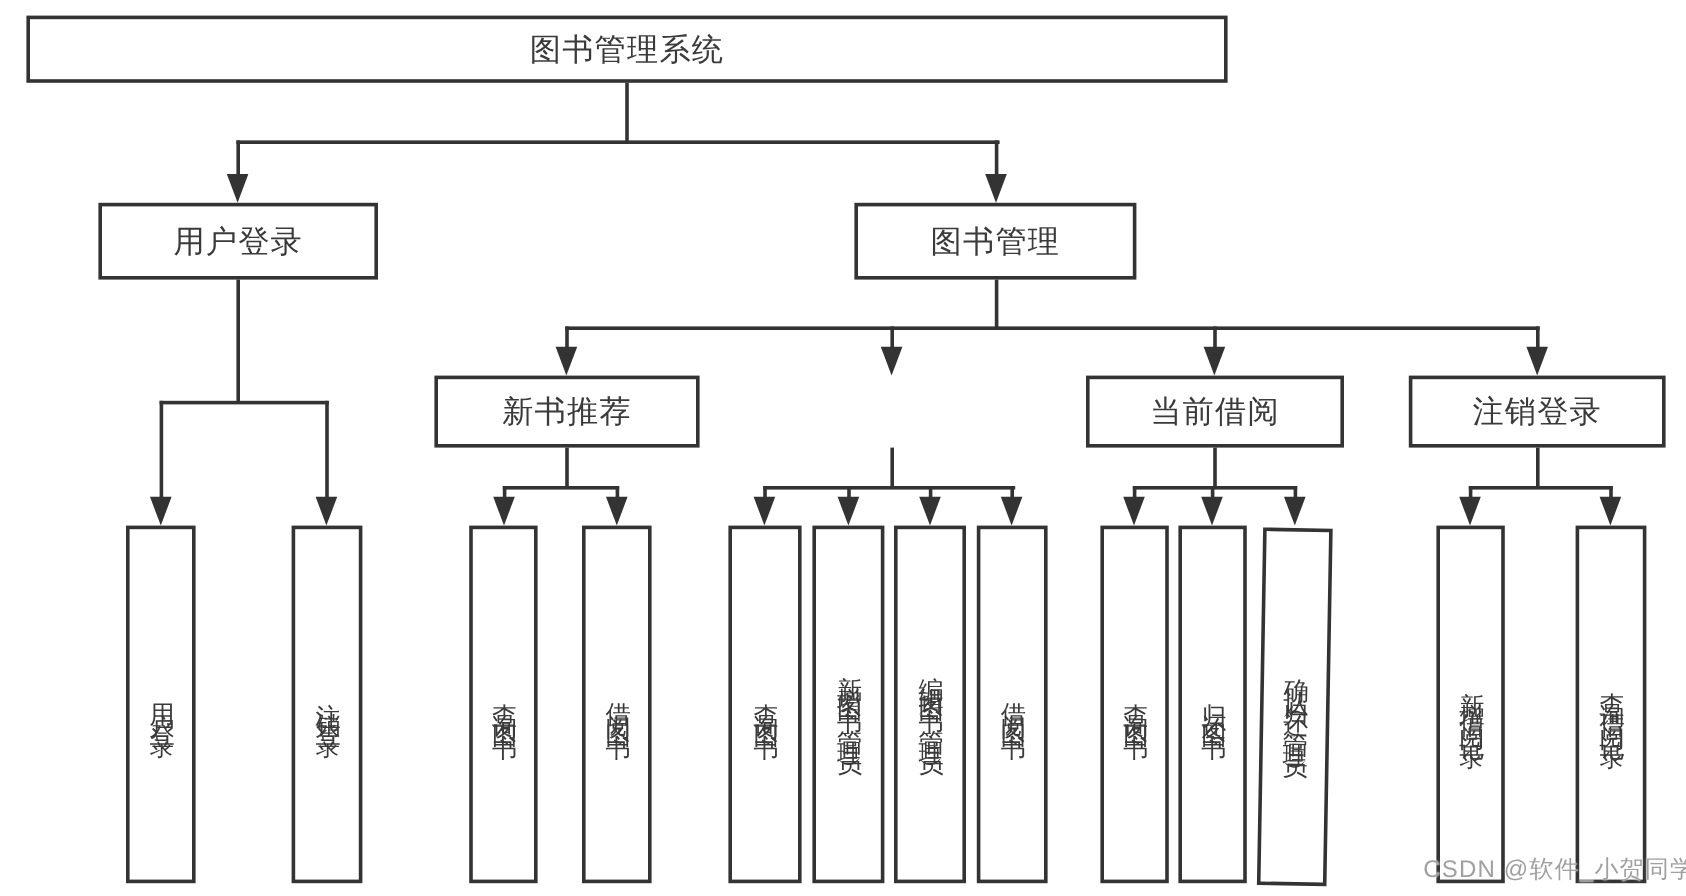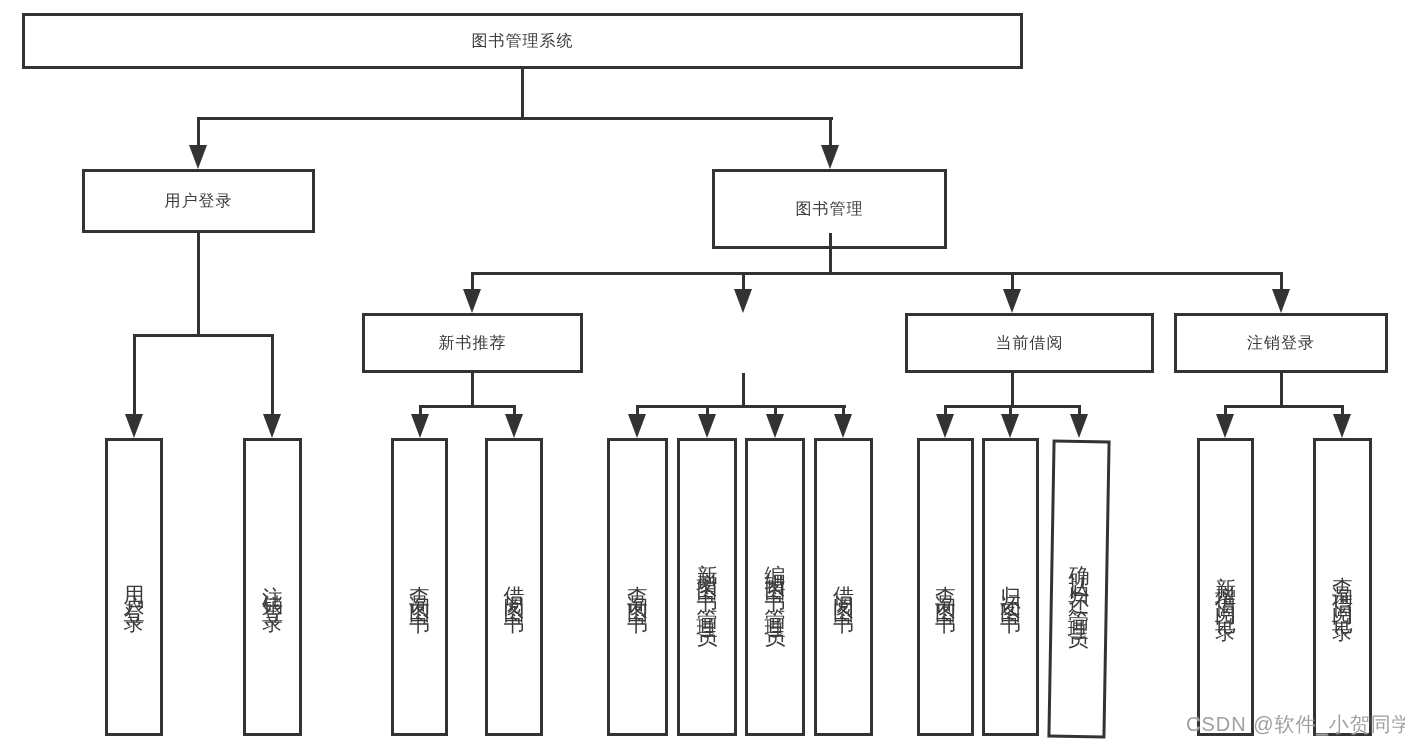--- a/index.html
+++ b/index.html
@@ -11,21 +11,21 @@
     overflow:hidden;
   }
   .box{
     position:absolute;
     box-sizing:border-box;
     border:3px solid #333333;
     background:#ffffff;
     display:flex;
     align-items:center;
     justify-content:center;
-    font-size:16px;
+    font-size:26px;
     color:#3a3a3a;
     letter-spacing:1px;
   }
   .vbox{
     writing-mode:vertical-rl;
     text-orientation:mixed;
     font-size:21px;
     letter-spacing:9px;
     letter-spacing:9px;
   }
@@ -52,24 +52,24 @@
   }
 </style>
 </head>
 <body>
 
 <div class="stage">
 
   <div class="box" style="left:22px;top:13px;width:1001px;height:56px;">图书管理系统</div>
 
   <div class="box" style="left:82px;top:169px;width:233px;height:64px;">用户登录</div>
-  <div class="box" style="left:712px;top:169px;width:235px;height:80px;">图书管理</div>
+  <div class="box" style="left:712px;top:169px;width:235px;height:64px;">图书管理</div>
 
   <div class="box" style="left:362px;top:313px;width:221px;height:60px;">新书推荐</div>
-  <div class="box" style="left:905px;top:313px;width:249px;height:60px;">当前借阅</div>
+  <div class="box" style="left:905px;top:313px;width:215px;height:60px;">当前借阅</div>
   <div class="box" style="left:1174px;top:313px;width:214px;height:60px;">注销登录</div>
 
   <div class="box vbox" style="left:105px;top:438px;width:58px;height:298px;">用户登录</div>
   <div class="box vbox" style="left:243px;top:438px;width:59px;height:298px;">注销登录</div>
 
   <div class="box vbox" style="left:391px;top:438px;width:57px;height:298px;">查询图书</div>
   <div class="box vbox" style="left:485px;top:438px;width:58px;height:298px;">借阅图书</div>
 
   <div class="box vbox" style="left:607px;top:438px;width:61px;height:298px;">查询图书</div>
   <div class="box vbox" style="left:677px;top:438px;width:60px;height:298px;">新增图书（管理员）</div>

